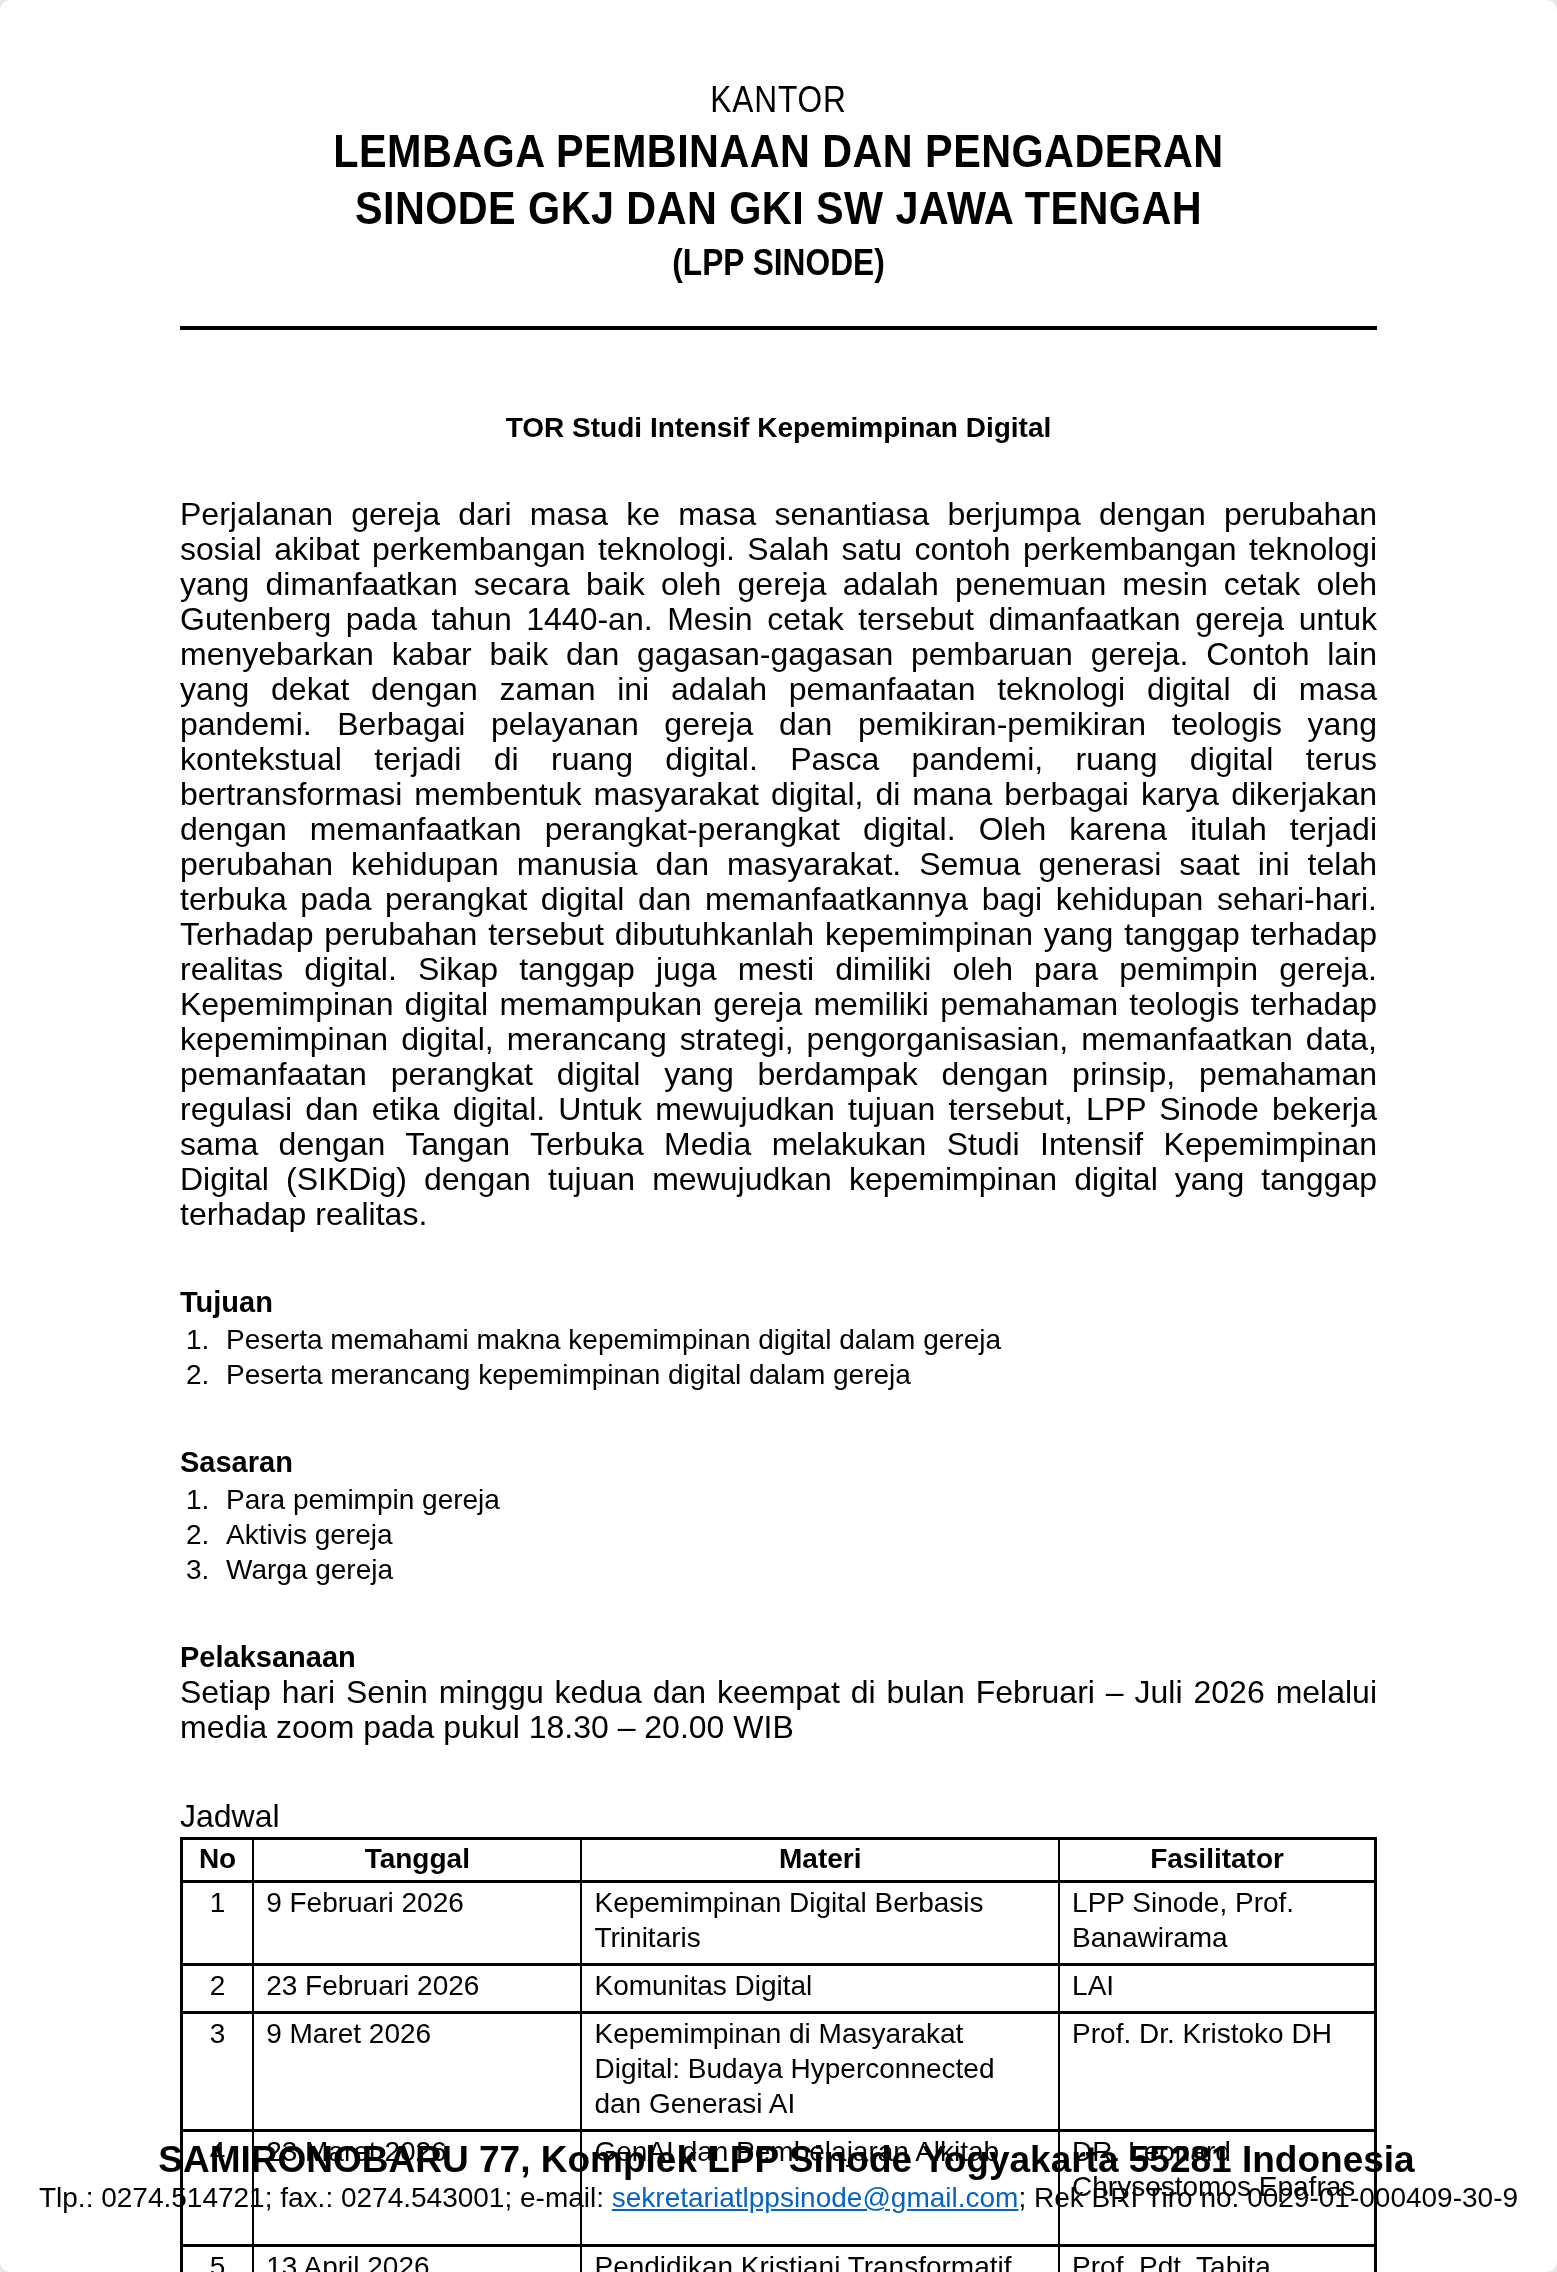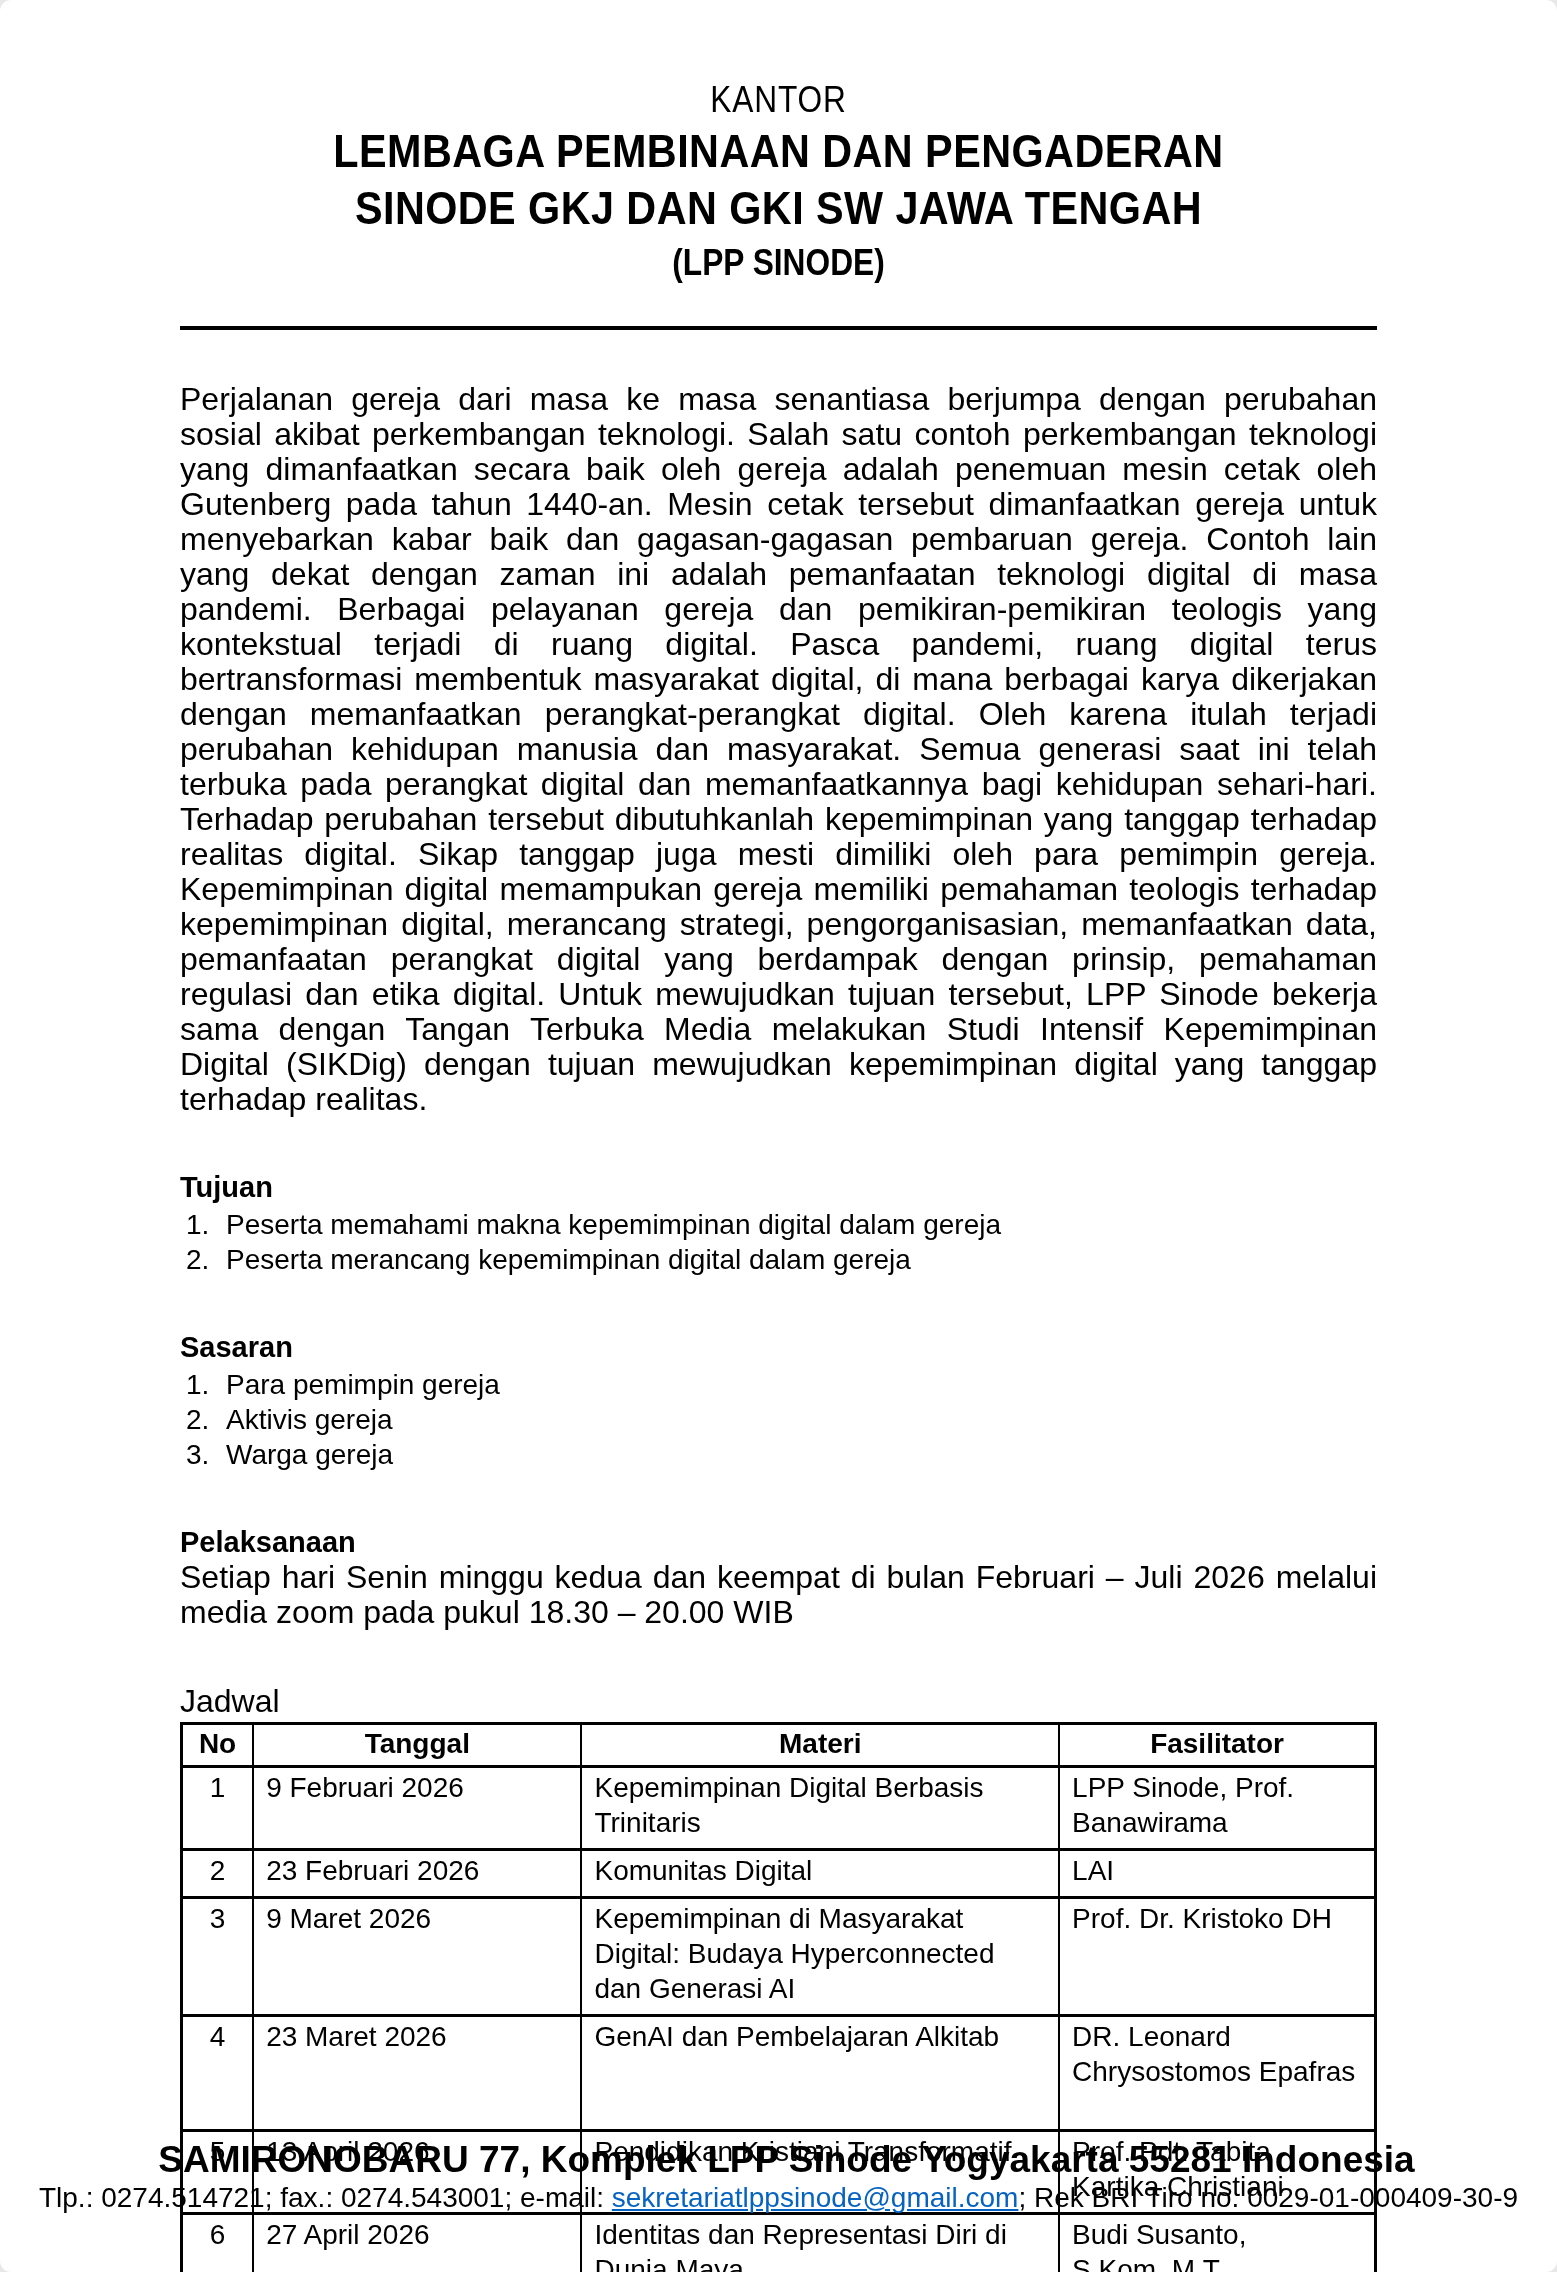--- a/index.html
+++ b/index.html
@@ -148,20 +148,21 @@
   <div class="content">
 
     <div class="doc-header">
       <div class="hdr-line hdr-office">KANTOR</div>
       <div class="hdr-line hdr-org">LEMBAGA PEMBINAAN DAN PENGADERAN</div>
       <div class="hdr-line hdr-org">SINODE GKJ DAN GKI SW JAWA TENGAH</div>
       <div class="hdr-line hdr-abbrev">(LPP SINODE)</div>
     </div>
     <hr class="divider">
 
+    <div class="doc-title">TOR Studi Intensif Kepemimpinan Digital</div>
 
     <div class="section">
       <div class="body-text">Perjalanan gereja dari masa ke masa senantiasa berjumpa dengan perubahan sosial akibat perkembangan teknologi. Salah satu contoh perkembangan teknologi yang dimanfaatkan secara baik oleh gereja adalah penemuan mesin cetak oleh Gutenberg pada tahun 1440-an. Mesin cetak tersebut dimanfaatkan gereja untuk menyebarkan kabar baik dan gagasan-gagasan pembaruan gereja. Contoh lain yang dekat dengan zaman ini adalah pemanfaatan teknologi digital di masa pandemi. Berbagai pelayanan gereja dan pemikiran-pemikiran teologis yang kontekstual terjadi di ruang digital. Pasca pandemi, ruang digital terus bertransformasi membentuk masyarakat digital, di mana berbagai karya dikerjakan dengan memanfaatkan perangkat-perangkat digital. Oleh karena itulah terjadi perubahan kehidupan manusia dan masyarakat. Semua generasi saat ini telah terbuka pada perangkat digital dan memanfaatkannya bagi kehidupan sehari-hari. Terhadap perubahan tersebut dibutuhkanlah kepemimpinan yang tanggap terhadap realitas digital. Sikap tanggap juga mesti dimiliki oleh para pemimpin gereja. Kepemimpinan digital memampukan gereja memiliki pemahaman teologis terhadap kepemimpinan digital, merancang strategi, pengorganisasian, memanfaatkan data, pemanfaatan perangkat digital yang berdampak dengan prinsip, pemahaman regulasi dan etika digital. Untuk mewujudkan tujuan tersebut, LPP Sinode bekerja sama dengan Tangan Terbuka Media melakukan Studi Intensif Kepemimpinan Digital (SIKDig) dengan tujuan mewujudkan kepemimpinan digital yang tanggap terhadap realitas.</div>
     </div>
 
     <div class="section">
       <div class="section-heading">Tujuan</div>
       <div class="num-list">
         <div class="num-item">
           <span class="num">1.</span>

